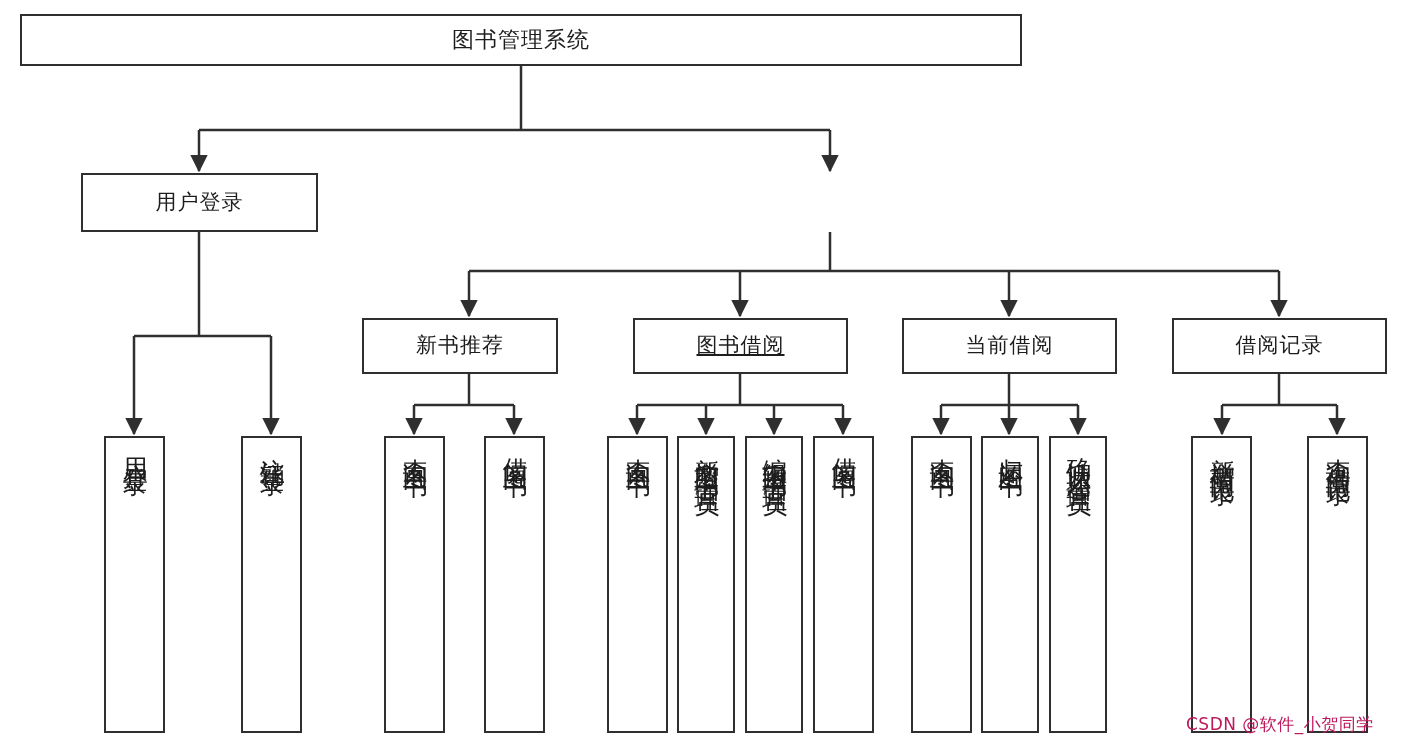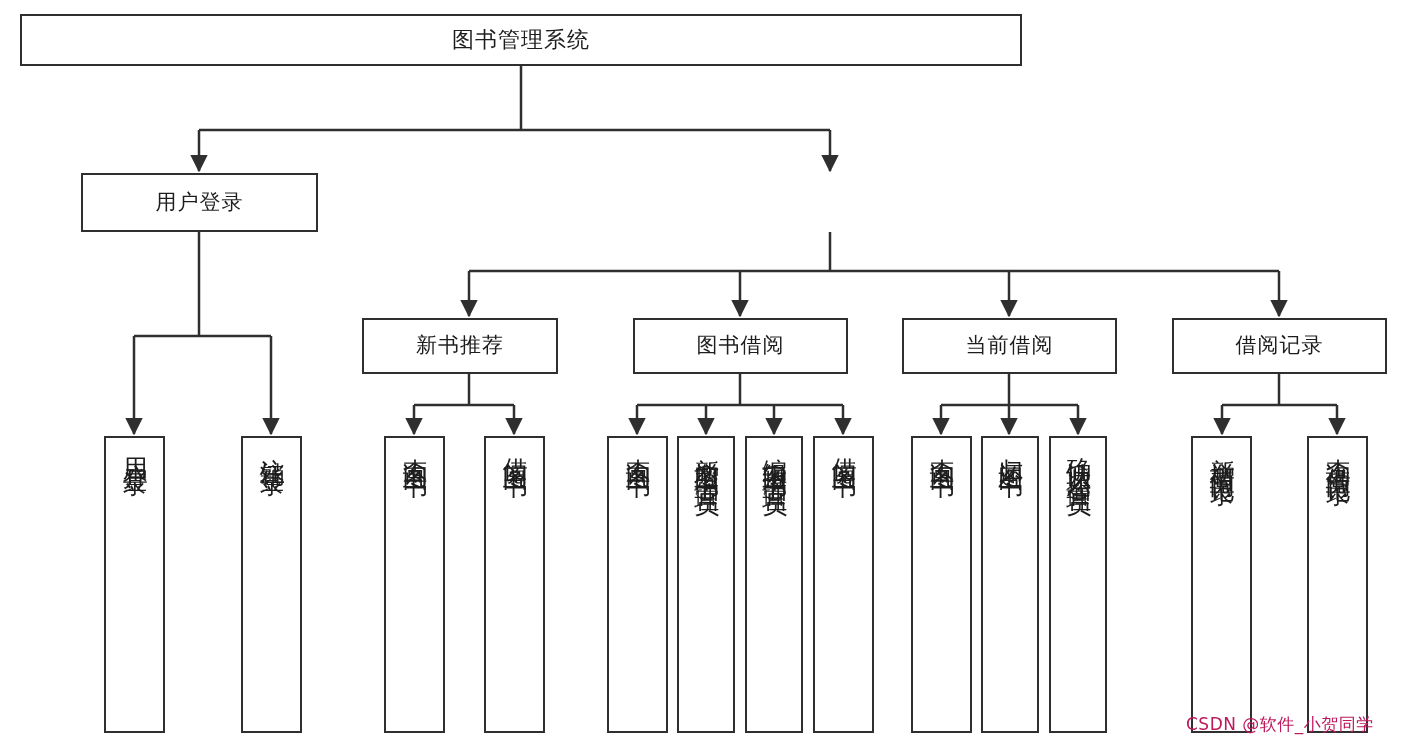--- a/index.html
+++ b/index.html
@@ -119,21 +119,21 @@
 
   <div class="node horiz" style="left:81px;top:173px;width:237px;height:59px;">
     <span class="lbl">用户登录</span>
   </div>
 
 
   <div class="node horiz" style="left:362px;top:318px;width:196px;height:56px;">
     <span class="lbl">新书推荐</span>
   </div>
 
-  <div class="node horiz" style="left:633px;top:318px;width:215px;height:56px;">
+  <div class="node horiz" style="left:633px;top:318px;width:215px;height:56px;text-decoration:underline;">
     <span class="lbl">图书借阅</span>
   </div>
 
   <div class="node horiz" style="left:1172px;top:318px;width:215px;height:56px;">
     <span class="lbl">借阅记录</span>
   </div>
 
   <div class="node horiz" style="left:902px;top:318px;width:215px;height:56px;">
     <span class="lbl">当前借阅</span>
   </div>

